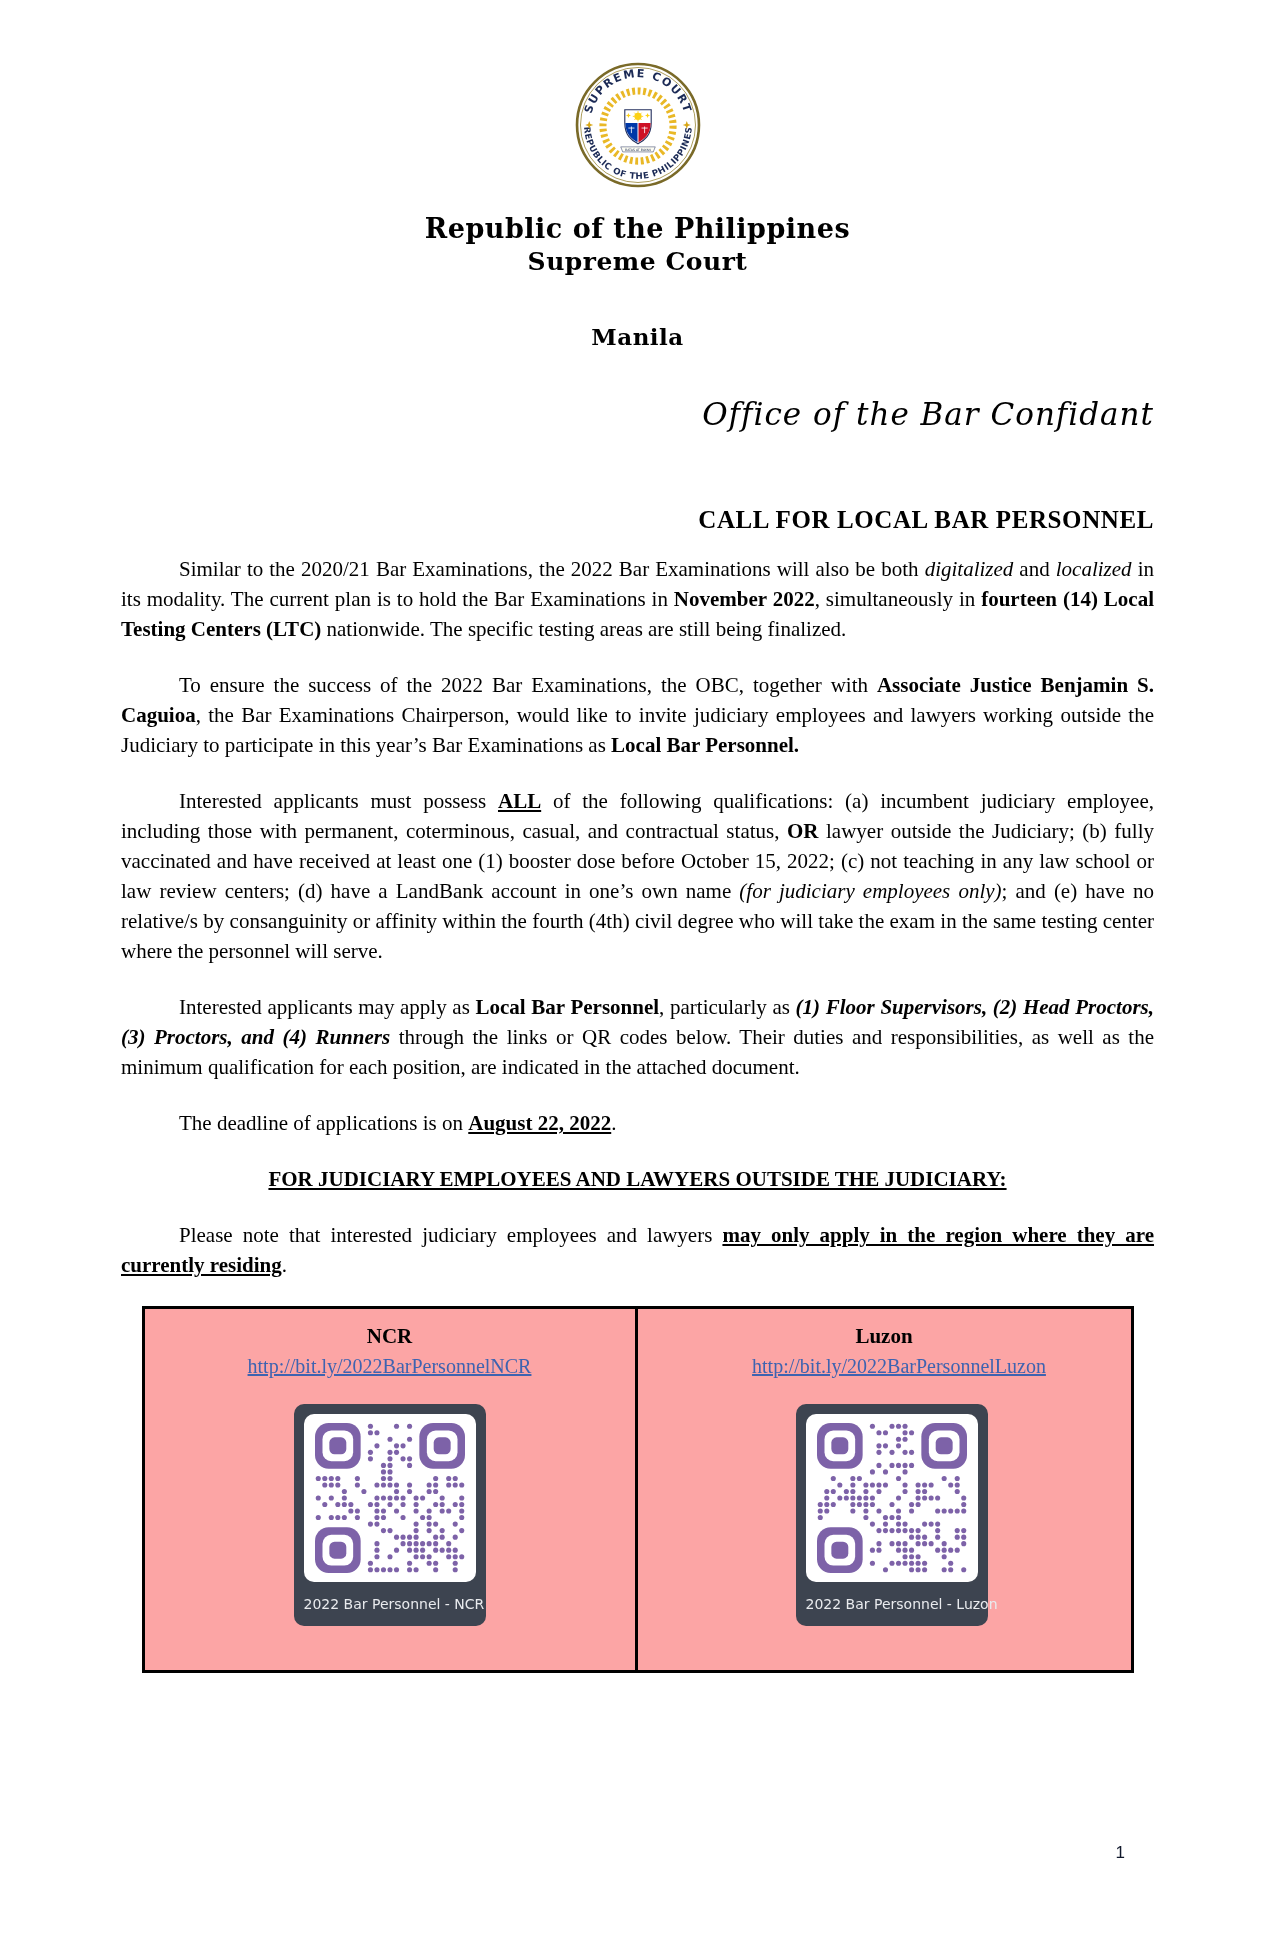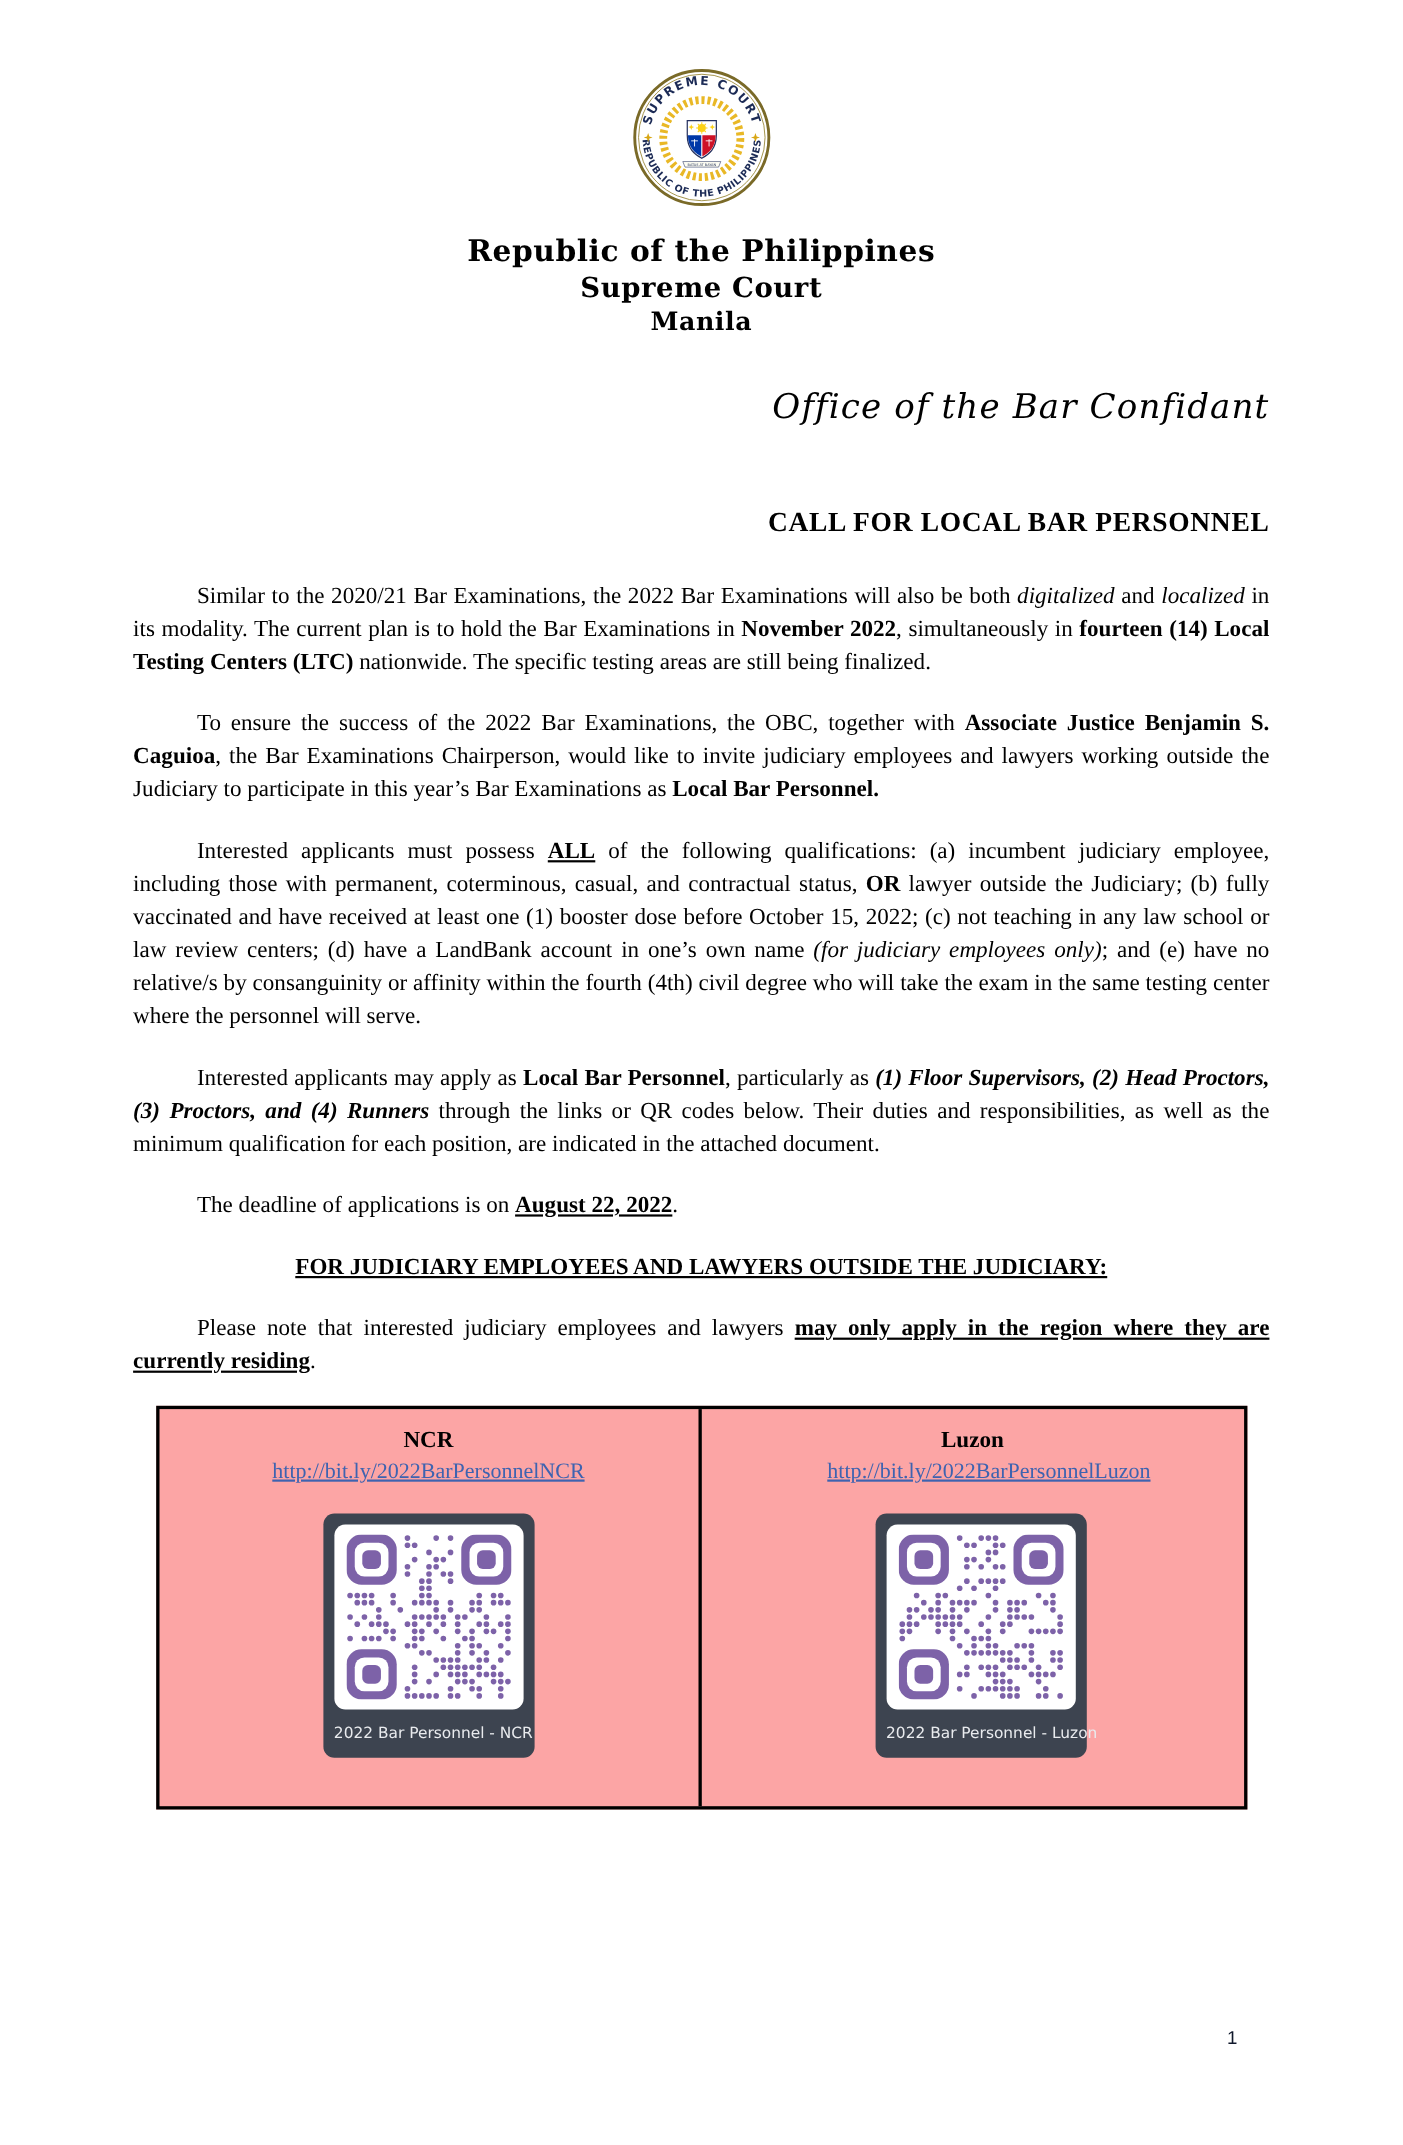--- a/index.html
+++ b/index.html
@@ -9,31 +9,31 @@
     background:#ffffff; color:#000;
     font-family:"Liberation Serif", serif;
     padding:0 121px; overflow:hidden;
   }
   .seal-wrap { padding-top:62px; display:flex; justify-content:center; }
   .seal { width:126px; height:126px; }
 
   .gov { text-align:center; margin-top:24px; font-family:"DejaVu Serif", serif; font-weight:bold; }
   .gov-line1 { font-size:27px; line-height:34px; letter-spacing:0.5px; }
   .gov-line2 { font-size:25px; line-height:32px; letter-spacing:0.5px; }
-  .gov-line3 { font-size:23px; line-height:30px; letter-spacing:0.5px; }
+  .gov-line3 { font-size:23px; line-height:30px; letter-spacing:0.5px;margin-top:44px; }
 
   .office { text-align:right; margin-top:42px; font-family:"DejaVu Serif", serif;
             font-style:italic; font-size:31px; line-height:40px; letter-spacing:1px; }
 
   .doc-title { text-align:right; margin-top:70px; font-size:25px; font-weight:bold;
                letter-spacing:0.6px; line-height:32px; }
 
   .para { font-size:21px; line-height:30px; text-align:justify; text-indent:58px;
           margin:0 0 26px 0; }
-  .para.first { margin-top:34px;font-family:Liberation Serif, serif; }
+  .para.first { margin-top:18px;font-family:Liberation Serif, serif; }
   .para.heading-para { text-align:center; text-indent:0; font-weight:bold; }
   .para span.b { font-weight:bold; }
   .para span.i { font-style:italic; }
   .para span.u { text-decoration:underline; }
 
   .qr-table { width:992px; margin:2px auto 0; border:3px solid #000; display:flex; background:#fca5a5; }
   .qr-cell { width:50%; padding:13px 10px 44px; display:flex; flex-direction:column; align-items:center; }
   .qr-cell.left { border-right:3px solid #000; }
   .region-name { font-size:21px; font-weight:bold; line-height:29px; }
   .region-link { font-size:20px; line-height:30px; text-decoration:underline; }

